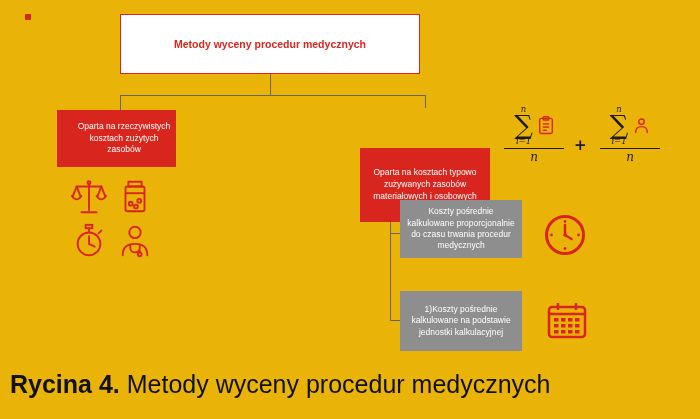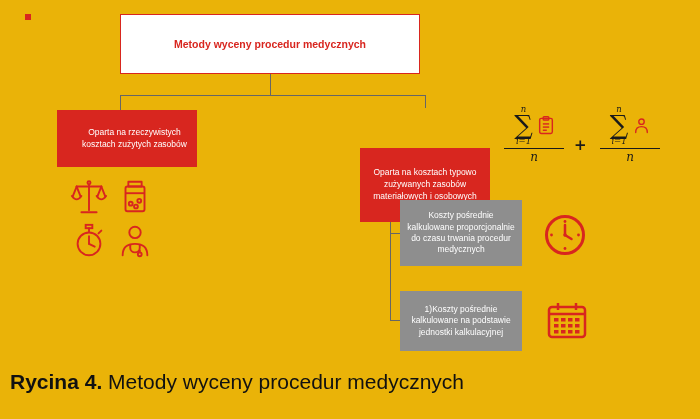--- a/index.html
+++ b/index.html
@@ -6,24 +6,24 @@
   :root { --red:#d8261f; --gray:#8e8e8e; --line:#666666; --text:#111111; }
   body { font-family:"Liberation Sans", sans-serif; background:#ffffff; }
   .canvas { position:relative; width:700px; height:419px; background:#eab308; overflow:hidden; }
 
   .box { position:absolute; display:flex; align-items:center; justify-content:center;
          text-align:center; }
   .root-box { left:120px; top:14px; width:300px; height:60px; background:#fff;
               border:1px solid var(--red); color:var(--red); font-weight:bold;
               font-size:10.5px; padding:4px; }
   .red-box { background:var(--red); color:#fff; font-size:8.5px; line-height:1.4; padding:5px; }
-  .box-left   { left:57px;  top:110px; width:140px; height:57px;padding-left:20px; }
+  .box-left   { left:57px;  top:110px; width:119px; height:57px;padding-left:20px; }
   .box-right  { left:360px; top:108px; width:130px; height:74px;margin-top:40px; }
   .gray-box { background:var(--gray); color:#fff; font-size:8.5px; line-height:1.35; padding:5px; }
-  .gray-1 { left:400px; top:200px; width:122px; height:66px; }
+  .gray-1 { left:400px; top:200px; width:122px; height:58px; }
   .gray-2 { left:400px; top:291px; width:122px; height:60px; }
 
   .line { position:absolute; background:var(--line); }
 
   .icon { position:absolute; color:var(--red); display:flex; }
   .icon svg { display:block; }
 
   .bullet-mark { position:absolute; left:25px; top:14px; width:6px; height:6px;
                  background:var(--red); }
 
@@ -34,21 +34,21 @@
   .lim { font-size:8.5px; font-style:italic; }
   .sigma { font-size:26px; line-height:0.9; }
   .frac-bar { width:60px; border-top:1.3px solid #1a1a1a; margin-top:3px; height:0; }
   .denominator { font-size:12px; font-style:italic; margin-top:1px; }
   .mini-icon { color:var(--red); display:flex; }
   .plus { position:absolute; left:574px; top:136px; font-size:15px; font-weight:bold;
           color:#1a1a1a; font-family:"DejaVu Serif", serif; }
   .f1 { left:500px; top:105px; }
   .f2 { left:596px; top:105px; }
 
-  .caption { position:absolute; left:10px; top:370px; font-size:21px; color:var(--text); }
+  .caption { position:absolute; left:10px; top:370px; font-size:25px; color:var(--text); }
   .caption b { font-weight:bold; }
 </style>
 </head>
 <body>
 
 <div class="canvas">
 
   <span class="bullet-mark"></span>
 
   <div class="box root-box">Metody wyceny procedur medycznych</div>

